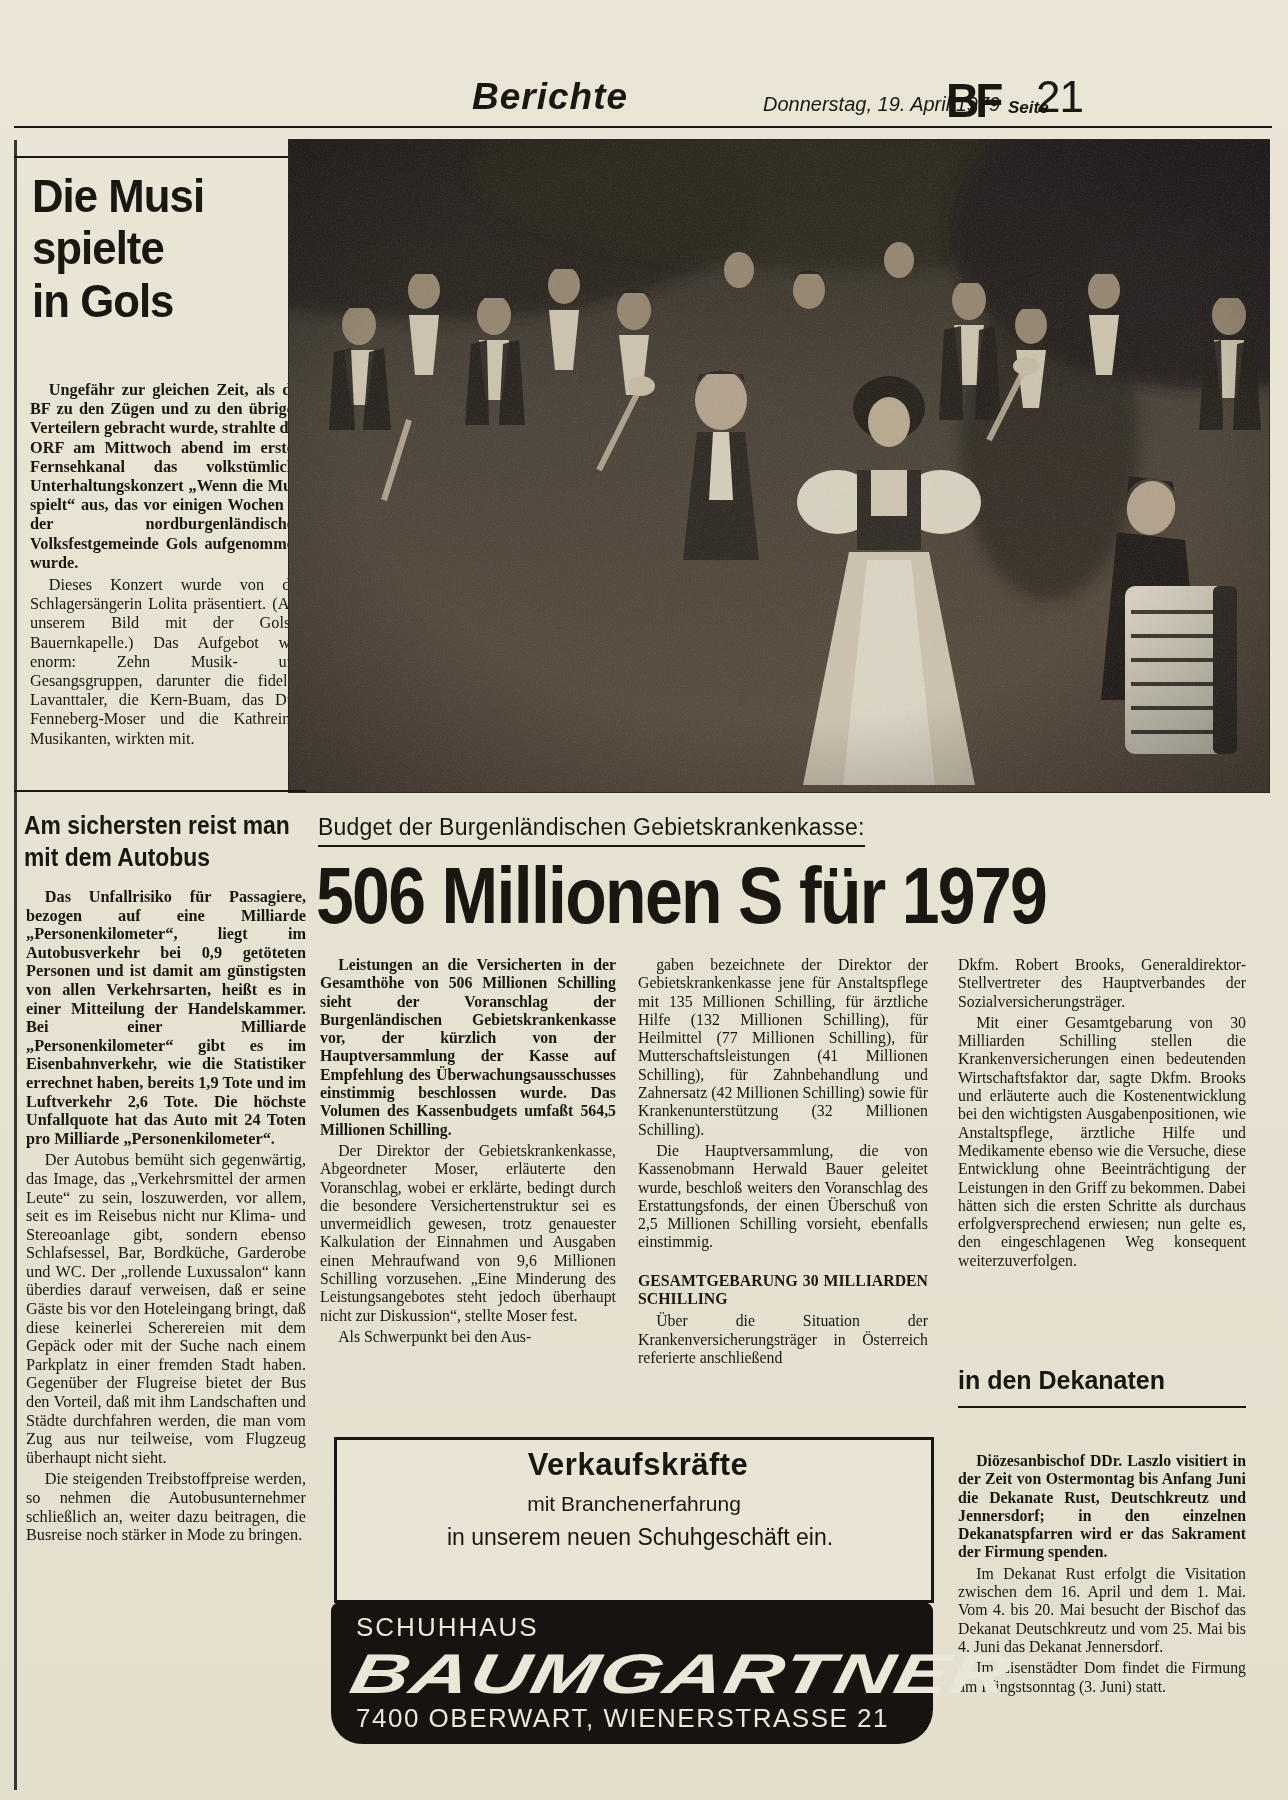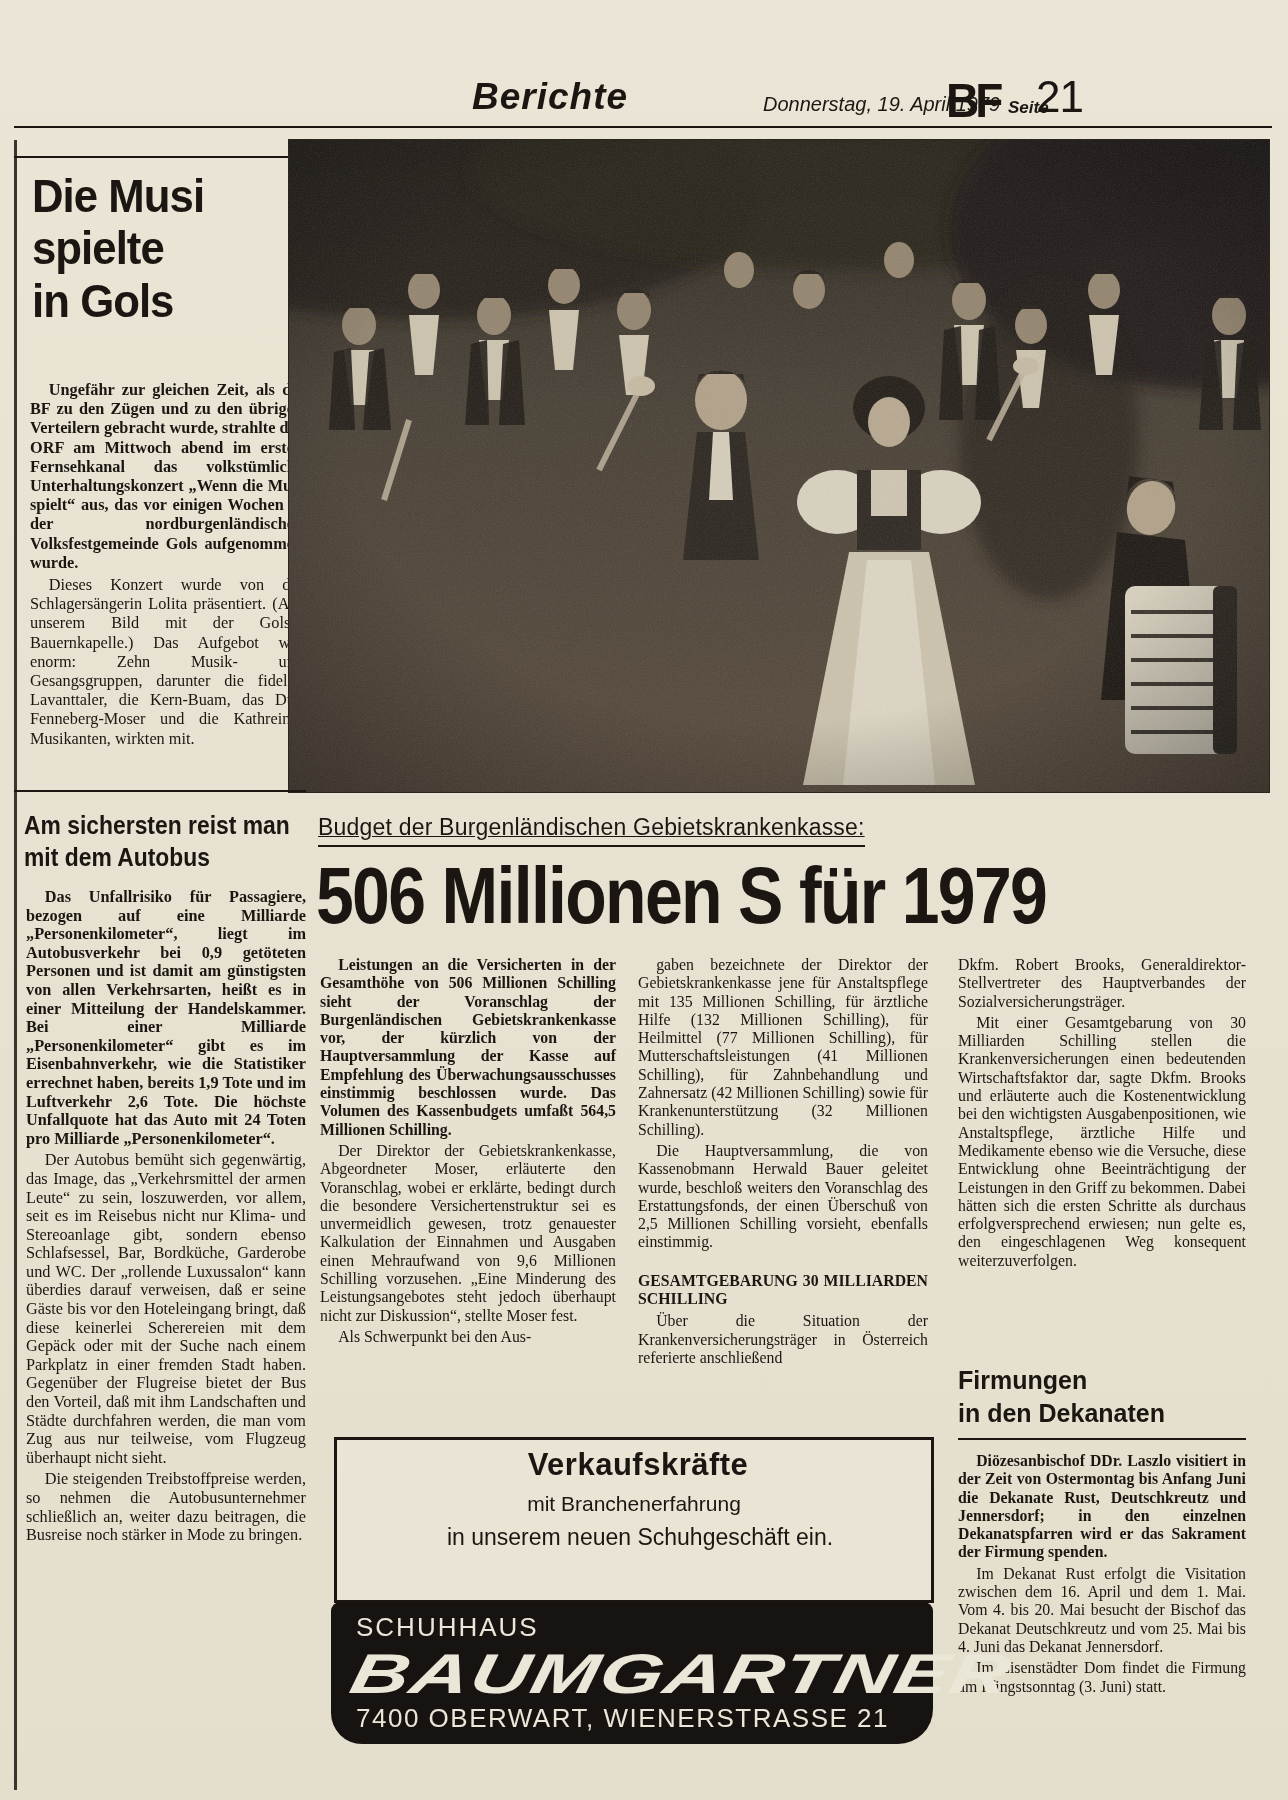--- a/index.html
+++ b/index.html
@@ -201,21 +201,21 @@
   <div class="abs sans autobus-title" style="left:24px;top:810px;">
     <div>Am sichersten reist man</div>
     <div>mit dem Autobus</div>
   </div>
   <div class="abs serif leftbody just" style="left:26px;top:888px;width:280px;">
     <p class="para bold">Das Unfallrisiko für Passagiere, bezogen auf eine Milliarde „Personenkilometer“, liegt im Autobusverkehr bei 0,9 getöteten Personen und ist damit am günstigsten von allen Verkehrsarten, heißt es in einer Mitteilung der Handelskammer. Bei einer Milliarde „Personenkilometer“ gibt es im Eisenbahnverkehr, wie die Statistiker errechnet haben, bereits 1,9 Tote und im Luftverkehr 2,6 Tote. Die höchste Unfallquote hat das Auto mit 24 Toten pro Milliarde „Personenkilometer“.</p>
     <p class="para">Der Autobus bemüht sich gegenwärtig, das Image, das „Verkehrsmittel der armen Leute“ zu sein, loszuwerden, vor allem, seit es im Reisebus nicht nur Klima- und Stereoanlage gibt, sondern ebenso Schlafsessel, Bar, Bordküche, Garderobe und WC. Der „rollende Luxussalon“ kann überdies darauf verweisen, daß er seine Gäste bis vor den Hoteleingang bringt, daß diese keinerlei Scherereien mit dem Gepäck oder mit der Suche nach einem Parkplatz in einer fremden Stadt haben. Gegenüber der Flugreise bietet der Bus den Vorteil, daß mit ihm Landschaften und Städte durchfahren werden, die man vom Zug aus nur teilweise, vom Flugzeug überhaupt nicht sieht.</p>
     <p class="para">Die steigenden Treibstoffpreise werden, so nehmen die Autobusunternehmer schließlich an, weiter dazu beitragen, die Busreise noch stärker in Mode zu bringen.</p>
   </div>
 
-  <div class="abs sans" style="left:318px;top:814px;text-decoration:underline;">
+  <div class="abs sans" style="left:318px;top:814px;">
     <span class="kicker">Budget der Burgenländischen Gebietskrankenkasse:</span>
   </div>
   <div class="abs sans headline" style="left:316px;top:850px;">506 Millionen S für 1979</div>
 
   <div class="abs serif colbody just" style="left:320px;top:956px;width:296px;">
     <p class="para bold">Leistungen an die Versicherten in der Gesamthöhe von 506 Millionen Schilling sieht der Voranschlag der Burgenländischen Gebietskrankenkasse vor, der kürzlich von der Hauptversammlung der Kasse auf Empfehlung des Überwachungsausschusses einstimmig beschlossen wurde. Das Volumen des Kassenbudgets umfaßt 564,5 Millionen Schilling.</p>
     <p class="para">Der Direktor der Gebietskrankenkasse, Abgeordneter Moser, erläuterte den Voranschlag, wobei er erklärte, bedingt durch die besondere Versichertenstruktur sei es unvermeidlich gewesen, trotz genauester Kalkulation der Einnahmen und Ausgaben einen Mehraufwand von 9,6 Millionen Schilling vorzusehen. „Eine Minderung des Leistungsangebotes steht jedoch überhaupt nicht zur Diskussion“, stellte Moser fest.</p>
     <p class="para">Als Schwerpunkt bei den Aus-</p>
   </div>
 
@@ -225,21 +225,20 @@
     <p class="subhead">GESAMTGEBARUNG 30 MILLIARDEN SCHILLING</p>
     <p class="para">Über die Situation der Krankenversicherungsträger in Österreich referierte anschließend</p>
   </div>
 
   <div class="abs serif colbody just" style="left:958px;top:956px;width:288px;">
     <p>Dkfm. Robert Brooks, Generaldirektor-Stellvertreter des Hauptverbandes der Sozialversicherungsträger.</p>
     <p class="para">Mit einer Gesamtgebarung von 30 Milliarden Schilling stellen die Krankenversicherungen einen bedeutenden Wirtschaftsfaktor dar, sagte Dkfm. Brooks und erläuterte auch die Kostenentwicklung bei den wichtigsten Ausgabenpositionen, wie Anstaltspflege, ärztliche Hilfe und Medikamente ebenso wie die Versuche, diese Entwicklung ohne Beeinträchtigung der Leistungen in den Griff zu bekommen. Dabei hätten sich die ersten Schritte als durchaus erfolgversprechend erwiesen; nun gelte es, den eingeschlagenen Weg konsequent weiterzuverfolgen.</p>
   </div>
 
   <div class="abs sans firm-title" style="left:958px;top:1364px;width:288px;">
-    <div>Firmungen</div>
     <div>in den Dekanaten</div>
   </div>
   <div class="abs serif colbody just" style="left:958px;top:1452px;width:288px;">
     <p class="para bold">Diözesanbischof DDr. Laszlo visitiert in der Zeit von Ostermontag bis Anfang Juni die Dekanate Rust, Deutschkreutz und Jennersdorf; in den einzelnen Dekanatspfarren wird er das Sakrament der Firmung spenden.</p>
     <p class="para">Im Dekanat Rust erfolgt die Visitation zwischen dem 16. April und dem 1. Mai. Vom 4. bis 20. Mai besucht der Bischof das Dekanat Deutschkreutz und vom 25. Mai bis 4. Juni das Dekanat Jennersdorf.</p>
     <p class="para">Im Eisenstädter Dom findet die Firmung am Pfingstsonntag (3. Juni) statt.</p>
   </div>
 
   <div class="abs sans adbox" style="left:334px;top:1437px;width:594px;height:160px;">
     <div class="ad2">Verkaufskräfte</div>

